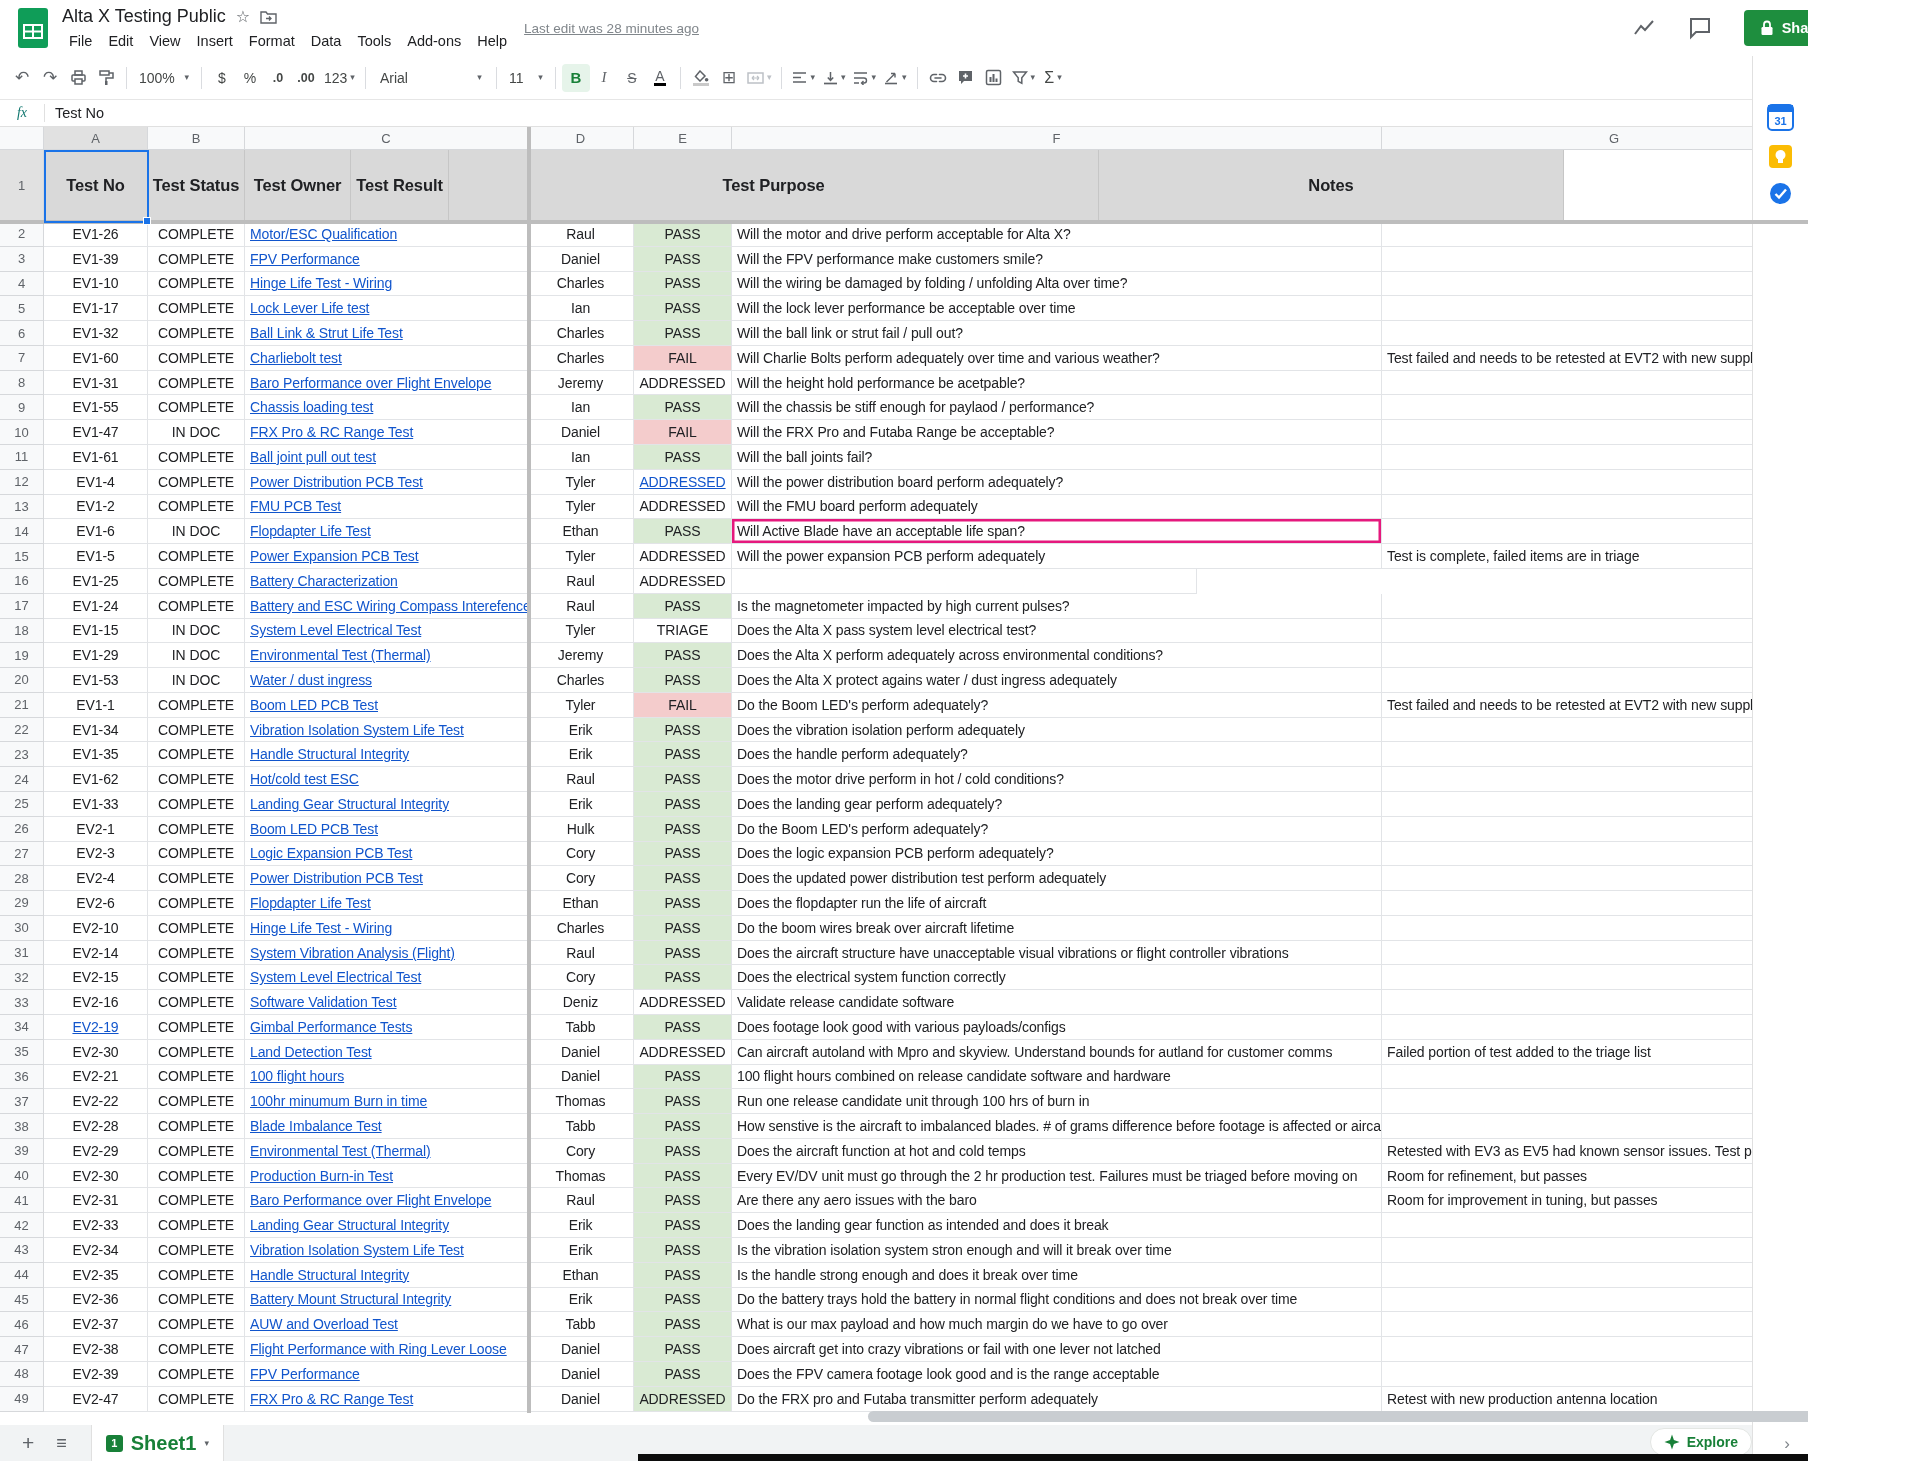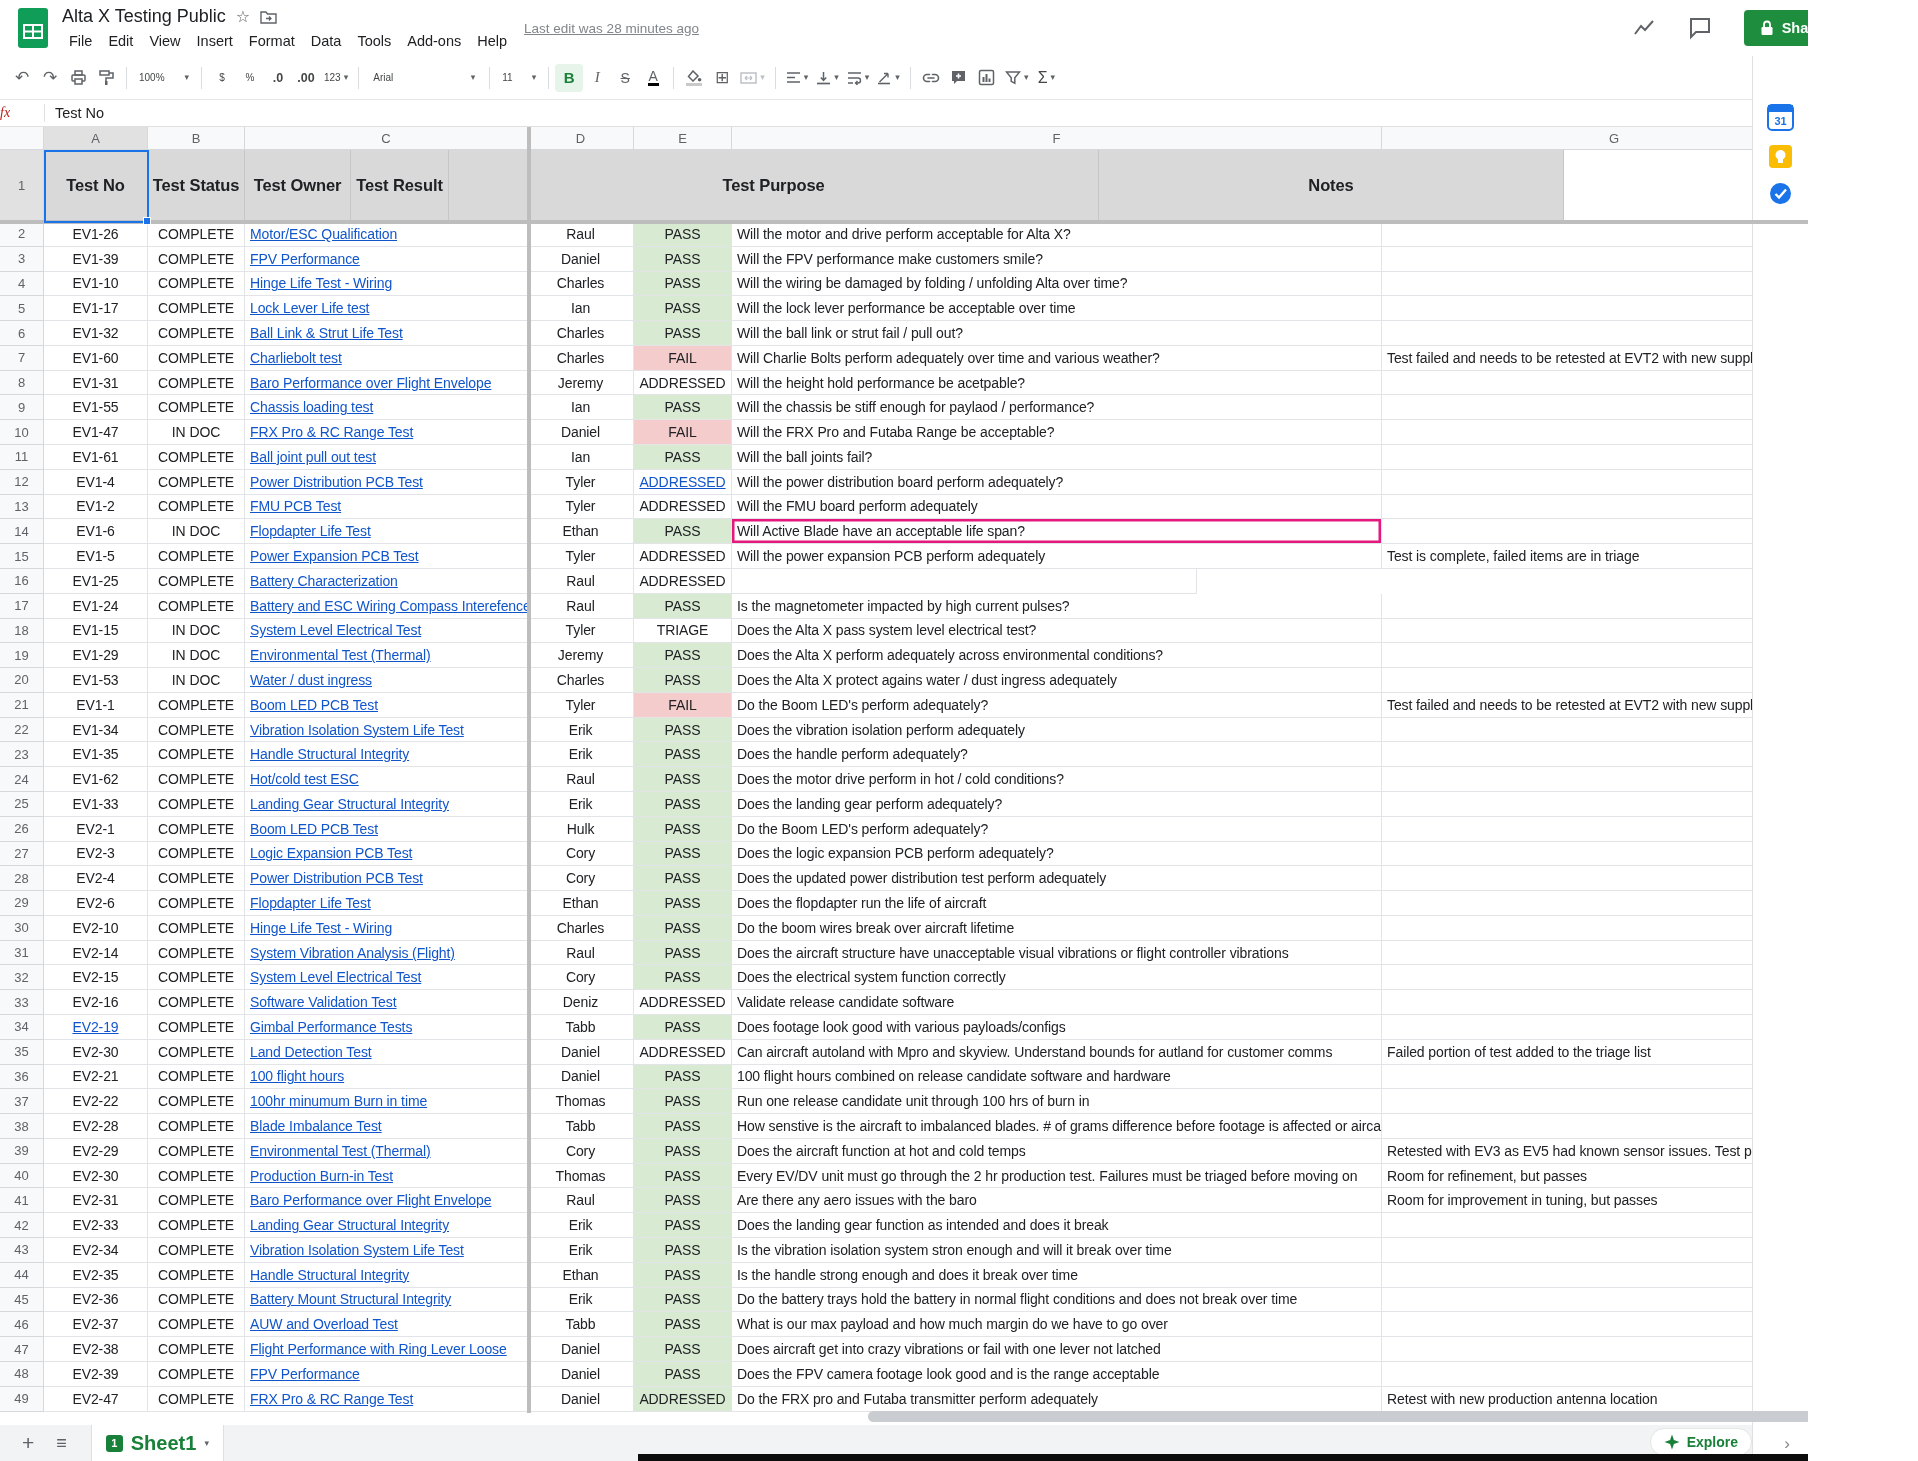--- a/index.html
+++ b/index.html
@@ -38,26 +38,26 @@
   .font-sel{width:118px;justify-content:space-between;padding:0 8px}
   .size-sel{width:46px;justify-content:space-between;padding:0 6px}
   .bold-btn{color:#188038;background:#e6f4ea;font-weight:bold;font-size:15px}
   .ital-btn{font-style:italic;font-family:"Liberation Serif",serif;font-size:15px}
   .strike-btn{text-decoration:line-through;font-size:14px}
   .acolor .Aglyph{font-size:14px;line-height:1;border-bottom:3px solid #000;padding:0 1px}
   .fill-wrap{display:flex;flex-direction:column;align-items:center;gap:1px}
   .fill-bar{width:16px;height:3px;background:#c9c9c9}
   .borders-glyph{font-size:17px;line-height:1}
   .hide-tb{position:absolute;right:12px;top:8px}
-  .tlabel{font-size:10px;color:#444746}
+  .tlabel{font-size:14px;color:#444746}
   .dec-note{font-size:12.5px;font-weight:bold}
 
   
   .fbar{position:absolute;top:100px;left:0;width:1862px;height:27px;display:flex;align-items:center;border-bottom:1px solid #e0e0e0;background:#fff}
-  .fx{width:44px;text-align:left;font-family:"Liberation Serif",serif;font-style:italic;color:#b91c1c;font-size:14px}
+  .fx{width:44px;text-align:center;font-family:"Liberation Serif",serif;font-style:italic;color:#0f766e;font-size:14px}
   .fbar-div{width:1px;height:18px;background:#e0e0e0}
   .fbar-val{padding-left:10px;font-size:14.5px;color:#202124}
 
   
   .colheads{position:absolute;top:127px;left:0;width:1862px;height:23px;display:flex;background:#fff;z-index:3}
   .corner{width:44px;height:23px;background:var(--hdrbg);border-right:1px solid var(--hdrline);border-bottom:1px solid var(--hdrline);flex:none}
   .colhead{height:23px;background:var(--hdrbg);border-right:1px solid var(--hdrline);border-bottom:1px solid var(--hdrline);
            display:flex;align-items:center;justify-content:center;font-size:13px;color:var(--muted);flex:none}
   .colhead.sel{background:var(--selhdr)}
 

